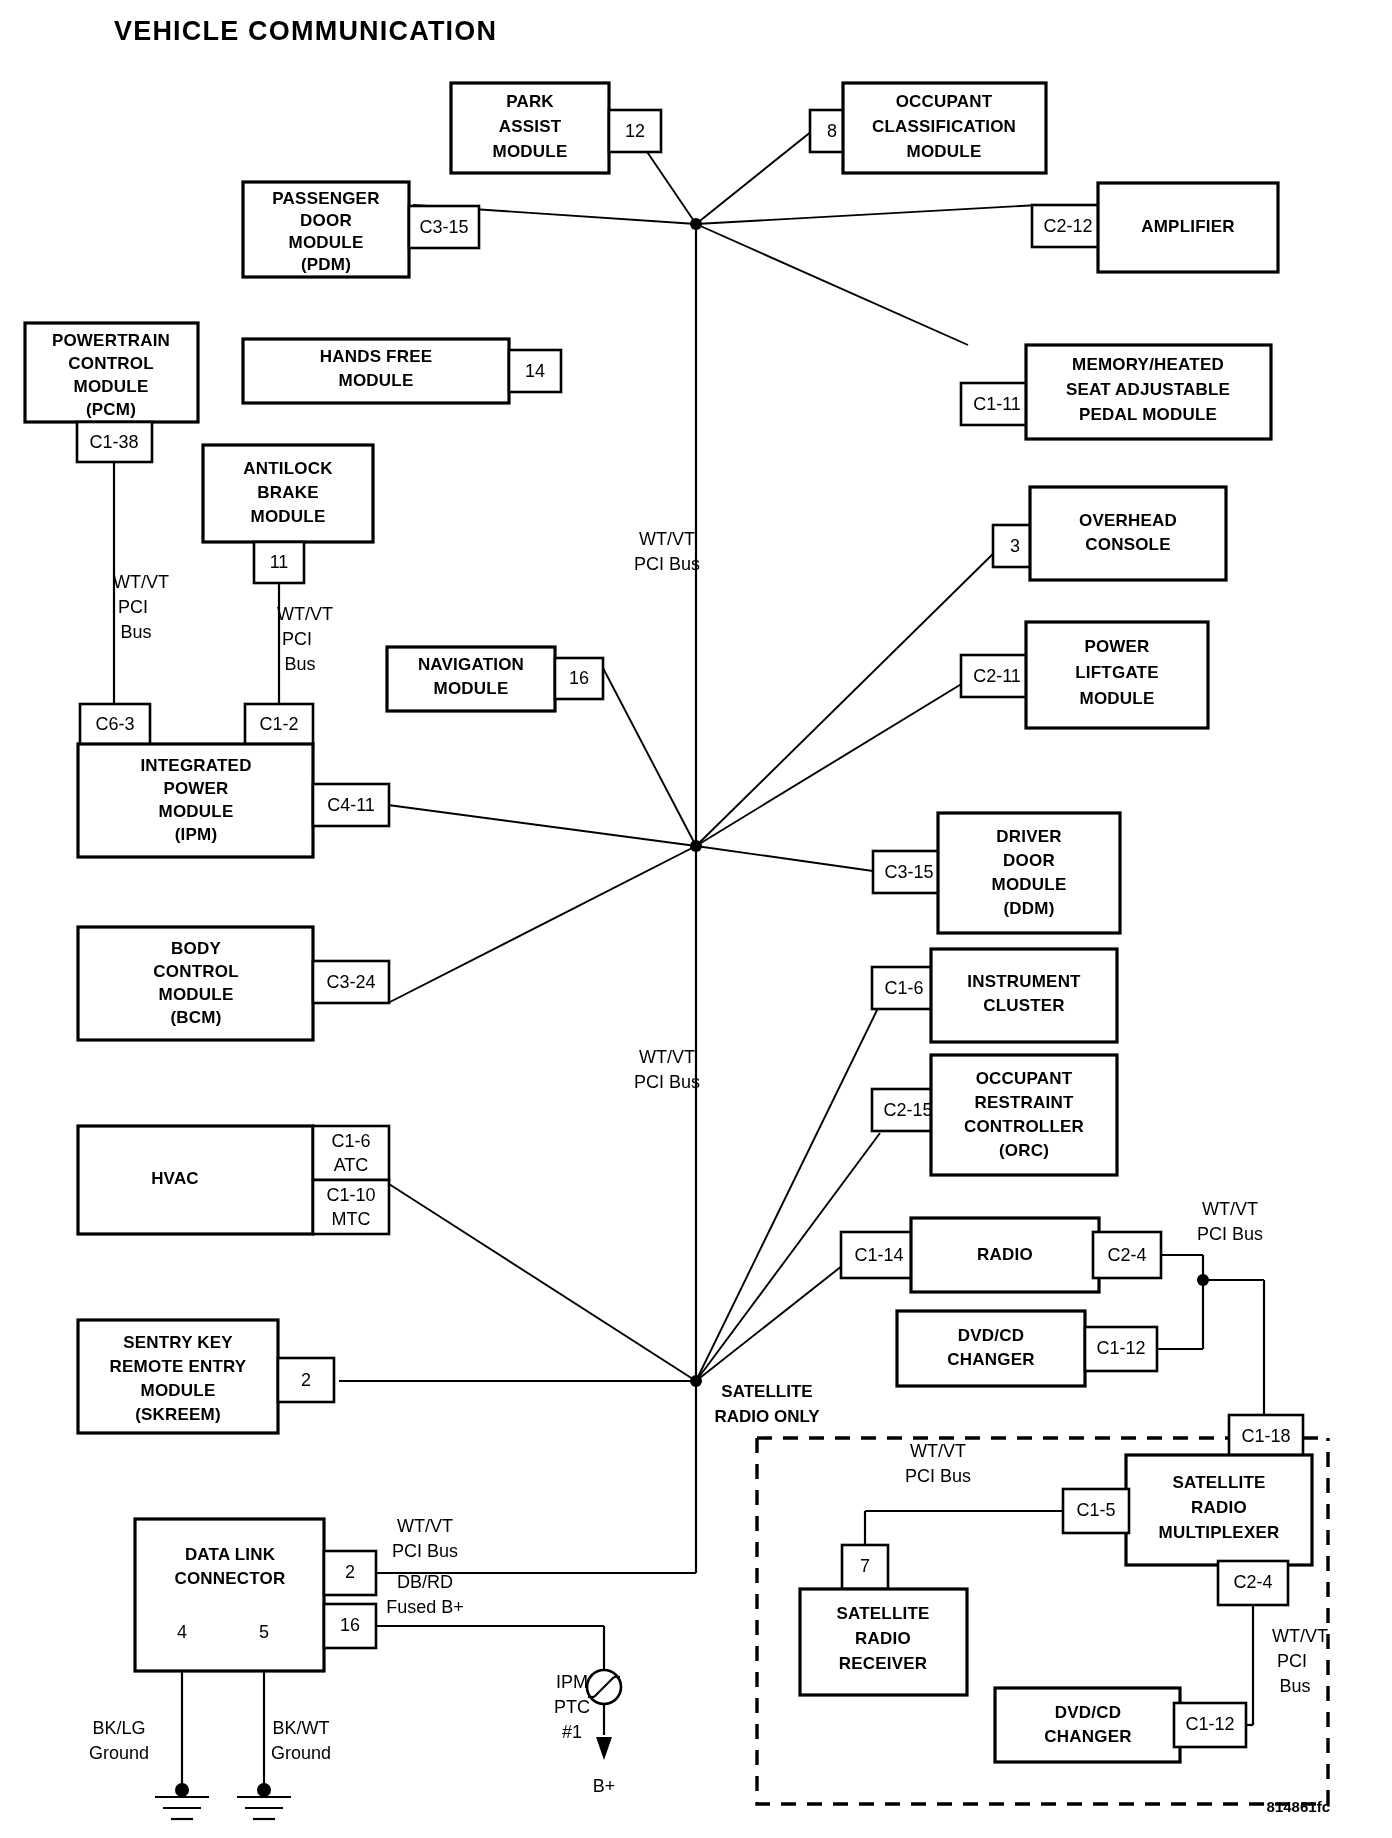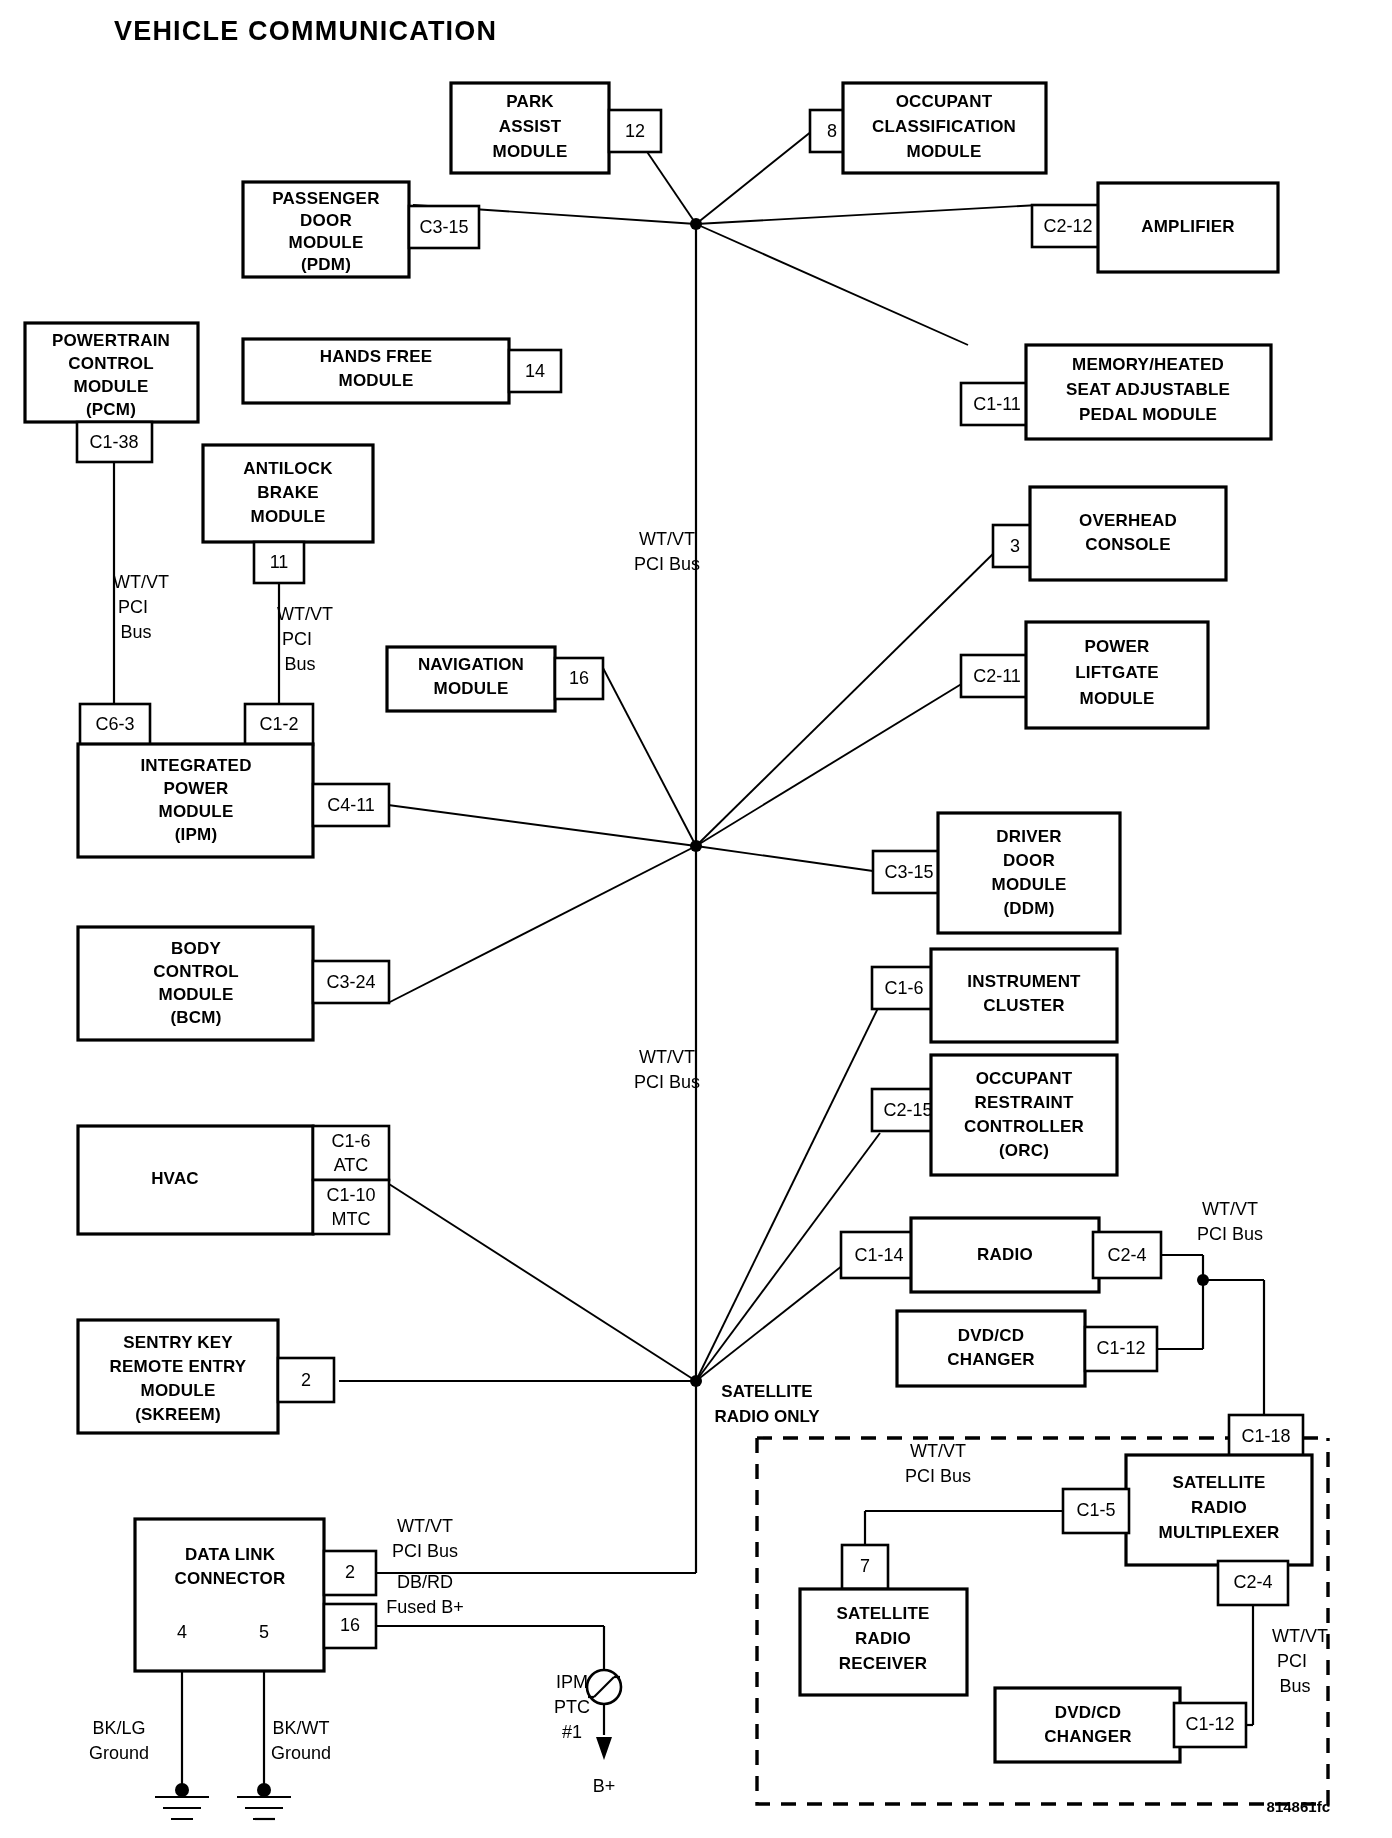--- a/index.html
+++ b/index.html
@@ -1,17 +1,17 @@
 <!DOCTYPE html>
 <html><head>
 <meta charset="utf-8">
 <style>
   html,body{margin:0;padding:0;background:#ffffff;}
   body{width:1392px;height:1838px;font-family:"Liberation Sans",sans-serif;color:#000;}
-  #root{position:relative;width:1392px;height:1838px;overflow:hidden;border-radius:28px;}
+  #root{position:relative;width:1392px;height:1838px;overflow:hidden;}
   svg{display:block;}
   .bx{fill:#ffffff;stroke:#000000;stroke-width:3.2;}
   .cn{fill:#ffffff;stroke:#000000;stroke-width:2.6;}
   .wire{stroke:#000000;stroke-width:2.2;fill:none;}
   .wire-thin{stroke:#000000;stroke-width:1.9;fill:none;}
   .dash{stroke:#000000;stroke-width:3.4;fill:none;stroke-dasharray:15 11;}
   .node{fill:#000000;}
   .t{font-family:"Liberation Sans",sans-serif;font-weight:bold;font-size:17px;text-anchor:middle;dominant-baseline:middle;fill:#000;letter-spacing:.2px;}
   .tc{font-family:"Liberation Sans",sans-serif;font-weight:normal;font-size:18px;text-anchor:middle;dominant-baseline:middle;fill:#000;}
   .tl{font-family:"Liberation Sans",sans-serif;font-weight:normal;font-size:18px;text-anchor:middle;dominant-baseline:middle;fill:#000;}

